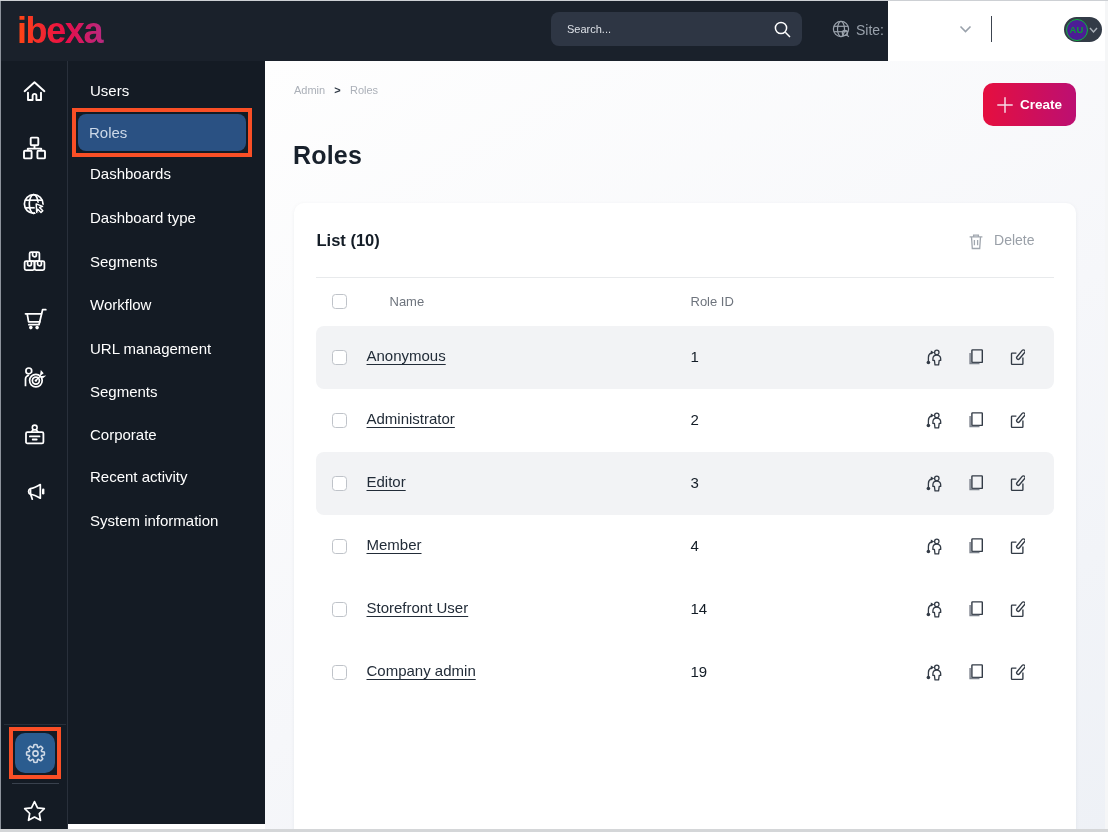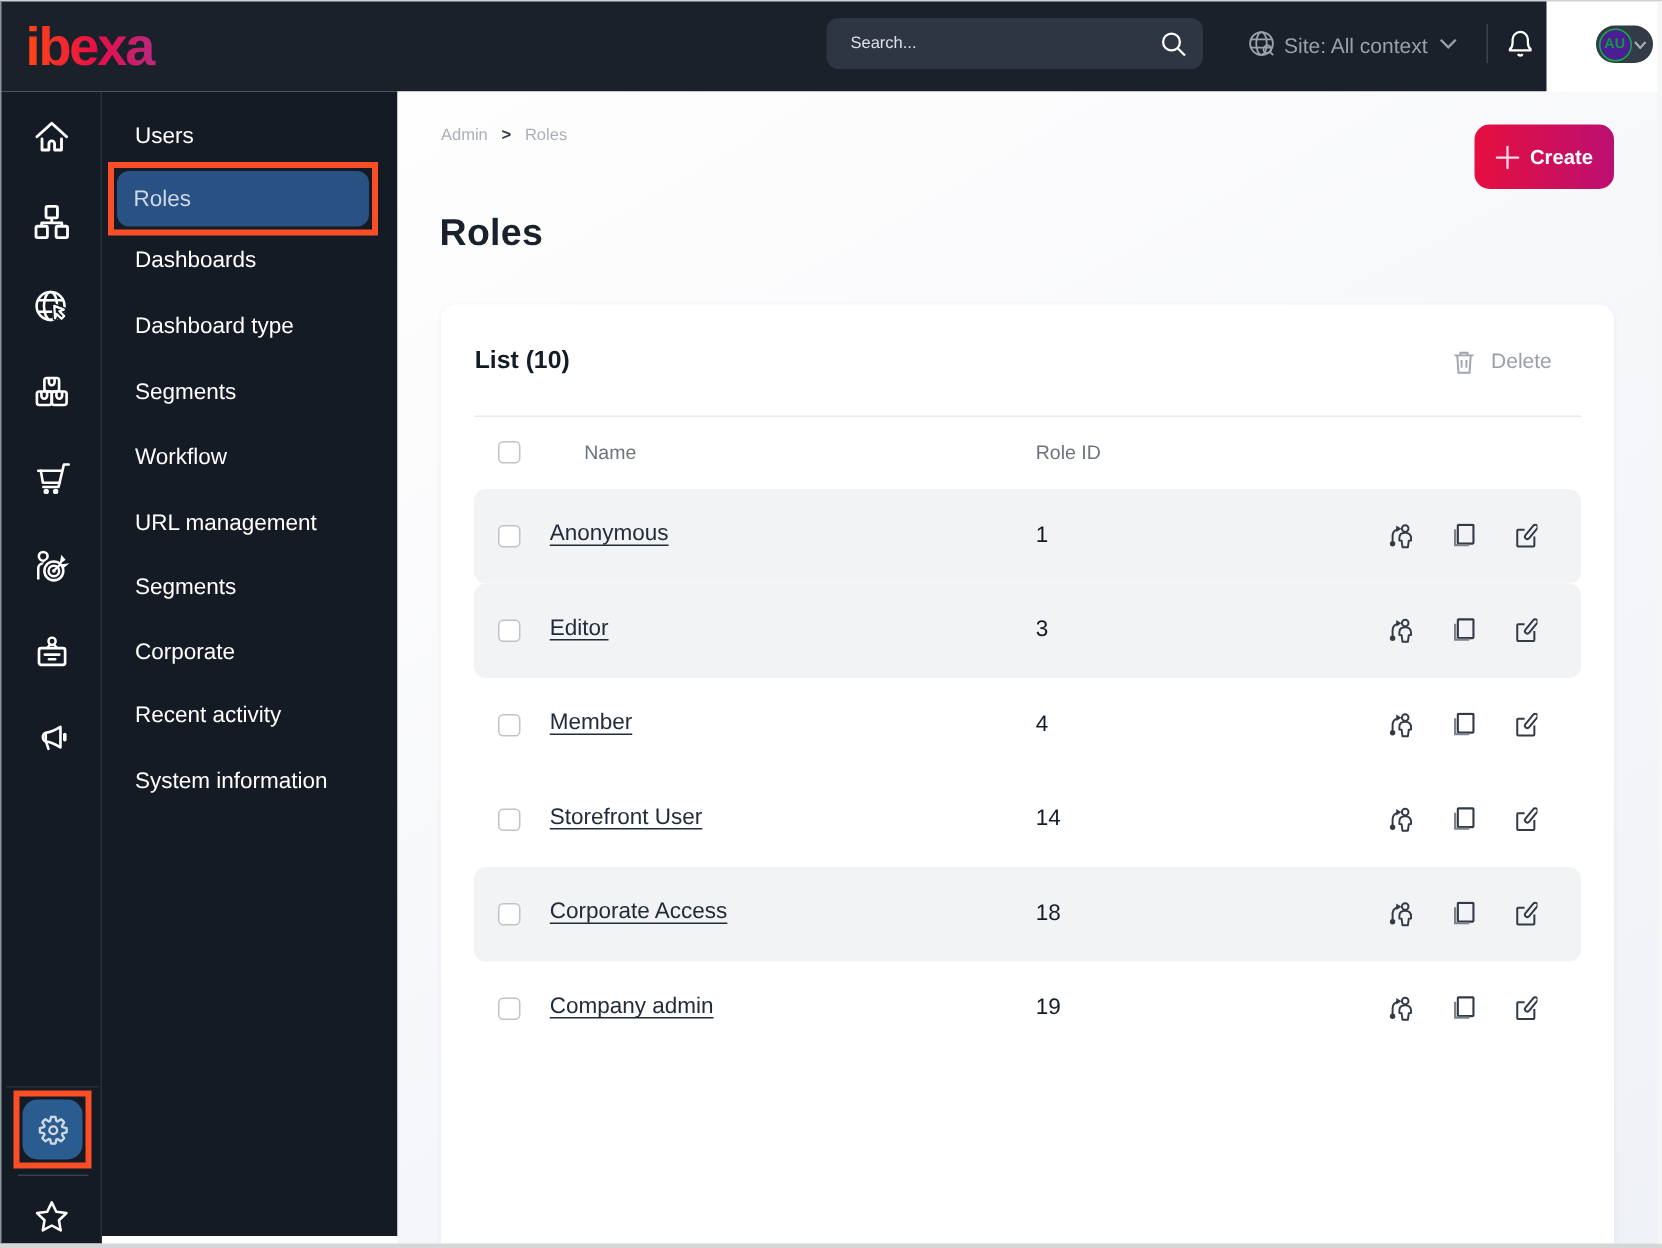--- a/index.html
+++ b/index.html
@@ -1,18 +1,18 @@
 <!DOCTYPE html>
 <html><head>
 <meta charset="utf-8">
 <style>
 *{margin:0;padding:0;box-sizing:border-box;}
 html,body{width:1108px;height:832px;overflow:hidden;}
 body{font-family:"Liberation Sans",sans-serif;position:relative;background:#fff;}
-.topbar{position:absolute;left:0;top:0;width:1031px;height:61px;background:#1a212b;}
+.topbar{position:absolute;left:0;top:0;width:888px;height:61px;background:#1a212b;}
 .iconbar{position:absolute;left:0;top:61px;width:68px;bottom:3px;background:#141b24;border-right:1px solid #29303b;}
 .menubar{position:absolute;left:68px;top:61px;width:197px;bottom:8px;background:#141b24;}
 .main{position:absolute;left:265px;top:61px;right:0;bottom:3px;background:linear-gradient(150deg,#fefefe 0%,#f6f7fa 55%,#eef1f6 100%);overflow:hidden;}
 
 .edge-top{position:absolute;left:0;top:0;width:1108px;height:1px;background:#cdd0d4;z-index:50;}
 .edge-left{position:absolute;left:0;top:1px;width:1px;bottom:3px;background:#8d939c;z-index:50;}
 .edge-bottom{position:absolute;left:0;bottom:0;width:1108px;height:3px;background:#d4d6d8;z-index:50;}
 .edge-right{position:absolute;right:0;top:1px;width:3px;bottom:3px;background:#f5f6f7;z-index:55;}
 
 
@@ -265,20 +265,40 @@
 </svg>
           <svg class="ric ric2" width="18" height="18" viewBox="0 0 18 18" fill="none" stroke="#333b46" stroke-width="1.4">
  <rect x="4.9" y="0.9" width="10.4" height="12.5" rx="0.5"></rect>
  <path d="M3.1,3.9 V14.4 H12.5" stroke="#7d838d" stroke-width="1.5"></path>
 </svg>
           <svg class="ric ric3" width="18" height="18" viewBox="0 0 18 18" fill="none" stroke="#333b46" stroke-width="1.35">
  <path d="M15.9,8.6 V14.7 a0.6,0.6 0 0 1 -0.6,0.6 H5.1 a0.6,0.6 0 0 1 -0.6,-0.6 V4.7 a0.6,0.6 0 0 1 0.6,-0.6 H9.4"></path>
  <rect x="12.25" y="-0.1" width="3.2" height="11.4" rx="1.6" transform="rotate(39.7 13.85 5.6)"></rect>
 </svg>
         </div>
+<div class="row">
+          <div class="cb"></div>
+          <div class="rname">Administrator</div>
+          <div class="rid">2</div>
+          <svg class="ric ric1" width="18" height="18" viewBox="0 0 18 18" fill="none" stroke="#333b46" stroke-width="1.3">
+ <circle cx="12.8" cy="3.4" r="2.2"></circle>
+ <path d="M12.8,6.2 c-2.5,0 -3.9,1.4 -3.9,3.6 v1.6 h1.5 l0.6,4.4 h3.6 l0.6,-4.4 h1.5 V9.8 c0,-2.2 -1.4,-3.6 -3.9,-3.6 Z" stroke-linejoin="round"></path>
+ <path d="M4.4,11.9 V8.4 c0,-2.3 1.1,-3.8 3,-4.5" stroke-linecap="round"></path>
+ <polygon points="6.8,1.4 10.3,3.5 6.9,5.6" fill="#333b46" stroke="none"></polygon>
+ <circle cx="4.4" cy="13.5" r="1.8" fill="#333b46" stroke="none"></circle>
+</svg>
+          <svg class="ric ric2" width="18" height="18" viewBox="0 0 18 18" fill="none" stroke="#333b46" stroke-width="1.4">
+ <rect x="4.9" y="0.9" width="10.4" height="12.5" rx="0.5"></rect>
+ <path d="M3.1,3.9 V14.4 H12.5" stroke="#7d838d" stroke-width="1.5"></path>
+</svg>
+          <svg class="ric ric3" width="18" height="18" viewBox="0 0 18 18" fill="none" stroke="#333b46" stroke-width="1.35">
+ <path d="M15.9,8.6 V14.7 a0.6,0.6 0 0 1 -0.6,0.6 H5.1 a0.6,0.6 0 0 1 -0.6,-0.6 V4.7 a0.6,0.6 0 0 1 0.6,-0.6 H9.4"></path>
+ <rect x="12.25" y="-0.1" width="3.2" height="11.4" rx="1.6" transform="rotate(39.7 13.85 5.6)"></rect>
+</svg>
+        </div>
 <div class="row g">
           <div class="cb"></div>
           <div class="rname">Editor</div>
           <div class="rid">3</div>
           <svg class="ric ric1" width="18" height="18" viewBox="0 0 18 18" fill="none" stroke="#333b46" stroke-width="1.3">
  <circle cx="12.8" cy="3.4" r="2.2"></circle>
  <path d="M12.8,6.2 c-2.5,0 -3.9,1.4 -3.9,3.6 v1.6 h1.5 l0.6,4.4 h3.6 l0.6,-4.4 h1.5 V9.8 c0,-2.2 -1.4,-3.6 -3.9,-3.6 Z" stroke-linejoin="round"></path>
  <path d="M4.4,11.9 V8.4 c0,-2.3 1.1,-3.8 3,-4.5" stroke-linecap="round"></path>
  <polygon points="6.8,1.4 10.3,3.5 6.9,5.6" fill="#333b46" stroke="none"></polygon>
  <circle cx="4.4" cy="13.5" r="1.8" fill="#333b46" stroke="none"></circle>
@@ -309,40 +329,20 @@
 </svg>
           <svg class="ric ric3" width="18" height="18" viewBox="0 0 18 18" fill="none" stroke="#333b46" stroke-width="1.35">
  <path d="M15.9,8.6 V14.7 a0.6,0.6 0 0 1 -0.6,0.6 H5.1 a0.6,0.6 0 0 1 -0.6,-0.6 V4.7 a0.6,0.6 0 0 1 0.6,-0.6 H9.4"></path>
  <rect x="12.25" y="-0.1" width="3.2" height="11.4" rx="1.6" transform="rotate(39.7 13.85 5.6)"></rect>
 </svg>
         </div>
 <div class="row">
           <div class="cb"></div>
           <div class="rname">Storefront User</div>
           <div class="rid">14</div>
-          <svg class="ric ric1" width="18" height="18" viewBox="0 0 18 18" fill="none" stroke="#333b46" stroke-width="1.3">
- <circle cx="12.8" cy="3.4" r="2.2"></circle>
- <path d="M12.8,6.2 c-2.5,0 -3.9,1.4 -3.9,3.6 v1.6 h1.5 l0.6,4.4 h3.6 l0.6,-4.4 h1.5 V9.8 c0,-2.2 -1.4,-3.6 -3.9,-3.6 Z" stroke-linejoin="round"></path>
- <path d="M4.4,11.9 V8.4 c0,-2.3 1.1,-3.8 3,-4.5" stroke-linecap="round"></path>
- <polygon points="6.8,1.4 10.3,3.5 6.9,5.6" fill="#333b46" stroke="none"></polygon>
- <circle cx="4.4" cy="13.5" r="1.8" fill="#333b46" stroke="none"></circle>
-</svg>
-          <svg class="ric ric2" width="18" height="18" viewBox="0 0 18 18" fill="none" stroke="#333b46" stroke-width="1.4">
- <rect x="4.9" y="0.9" width="10.4" height="12.5" rx="0.5"></rect>
- <path d="M3.1,3.9 V14.4 H12.5" stroke="#7d838d" stroke-width="1.5"></path>
-</svg>
-          <svg class="ric ric3" width="18" height="18" viewBox="0 0 18 18" fill="none" stroke="#333b46" stroke-width="1.35">
- <path d="M15.9,8.6 V14.7 a0.6,0.6 0 0 1 -0.6,0.6 H5.1 a0.6,0.6 0 0 1 -0.6,-0.6 V4.7 a0.6,0.6 0 0 1 0.6,-0.6 H9.4"></path>
- <rect x="12.25" y="-0.1" width="3.2" height="11.4" rx="1.6" transform="rotate(39.7 13.85 5.6)"></rect>
-</svg>
-        </div>
-<div class="row g">
-          <div class="cb"></div>
-          <div class="rname">Corporate Access</div>
-          <div class="rid">18</div>
           <svg class="ric ric1" width="18" height="18" viewBox="0 0 18 18" fill="none" stroke="#333b46" stroke-width="1.3">
  <circle cx="12.8" cy="3.4" r="2.2"></circle>
  <path d="M12.8,6.2 c-2.5,0 -3.9,1.4 -3.9,3.6 v1.6 h1.5 l0.6,4.4 h3.6 l0.6,-4.4 h1.5 V9.8 c0,-2.2 -1.4,-3.6 -3.9,-3.6 Z" stroke-linejoin="round"></path>
  <path d="M4.4,11.9 V8.4 c0,-2.3 1.1,-3.8 3,-4.5" stroke-linecap="round"></path>
  <polygon points="6.8,1.4 10.3,3.5 6.9,5.6" fill="#333b46" stroke="none"></polygon>
  <circle cx="4.4" cy="13.5" r="1.8" fill="#333b46" stroke="none"></circle>
 </svg>
           <svg class="ric ric2" width="18" height="18" viewBox="0 0 18 18" fill="none" stroke="#333b46" stroke-width="1.4">
  <rect x="4.9" y="0.9" width="10.4" height="12.5" rx="0.5"></rect>
  <path d="M3.1,3.9 V14.4 H12.5" stroke="#7d838d" stroke-width="1.5"></path>

